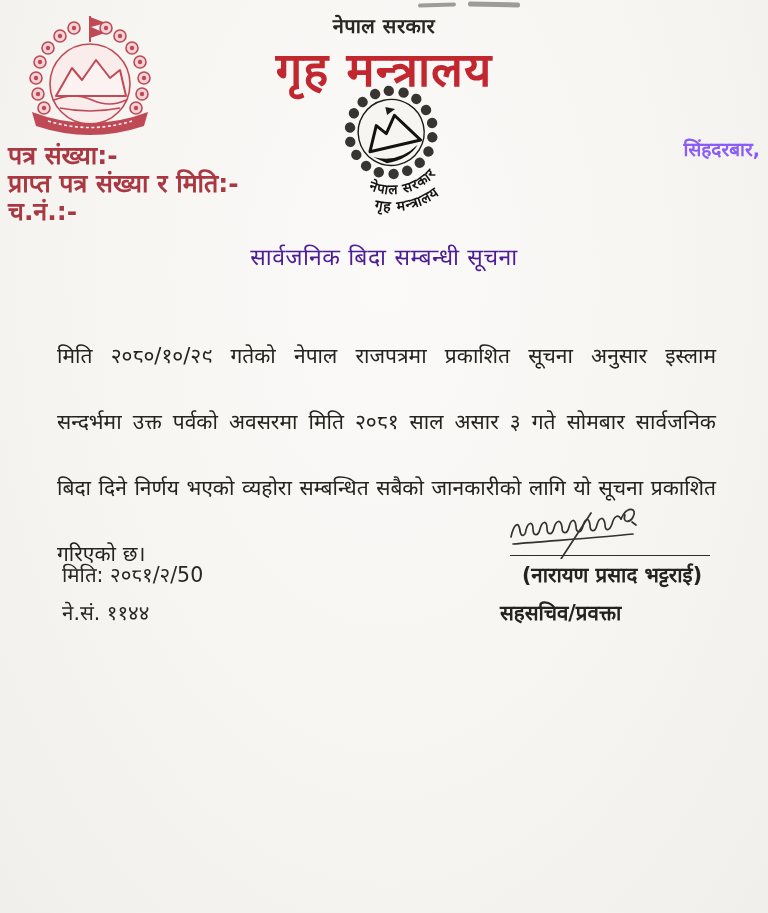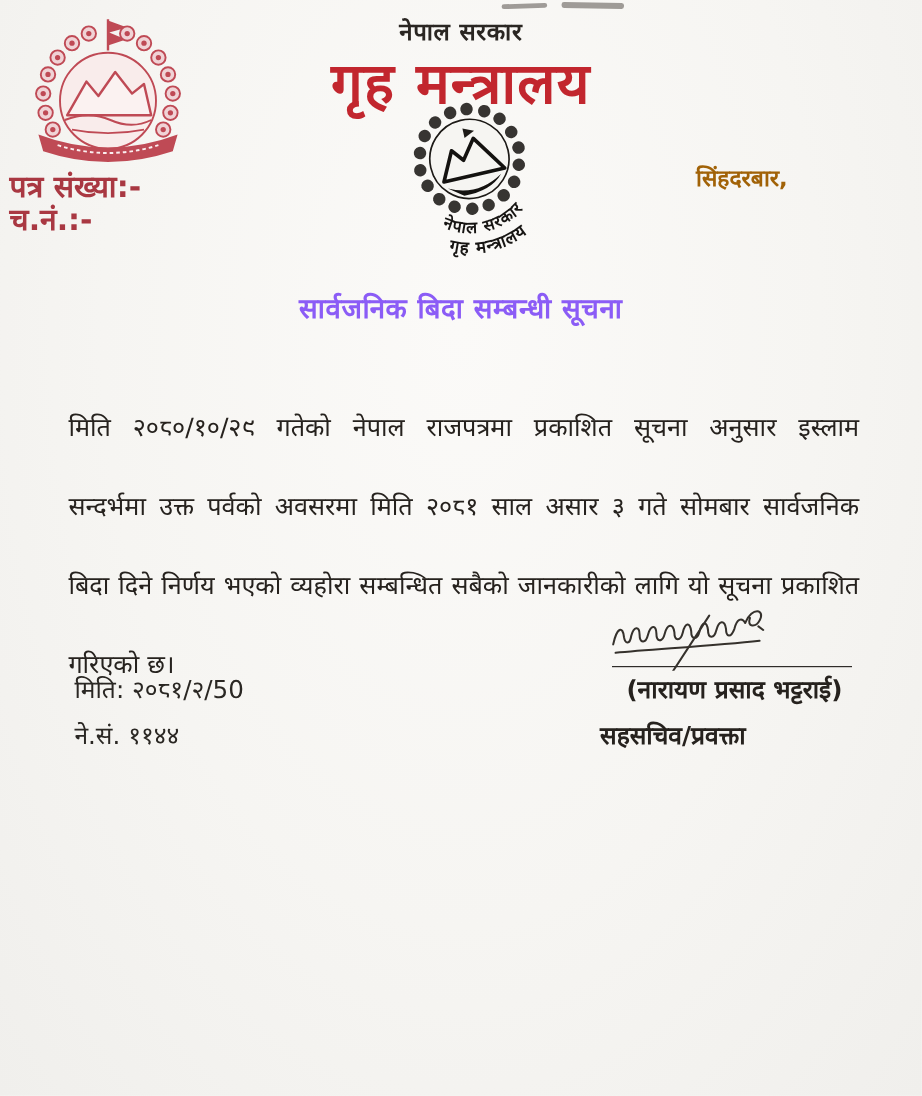--- a/index.html
+++ b/index.html
@@ -15,23 +15,23 @@
   .gov-title{top:12px;left:0;width:768px;text-align:center;font-size:20px;font-weight:700;color:#2a2622;letter-spacing:.5px;}
   .ministry-title{top:36px;left:0;width:768px;text-align:center;font-size:47px;font-weight:800;color:#c2262e;letter-spacing:1px;}
   .emblem{top:12px;left:22px;width:136px;height:130px;}
   .stamp{top:74px;left:310px;width:178px;height:142px;}
   .smudge{background:#55504a;opacity:.55;border-radius:2px;}
   .smudge.s1{top:3px;left:418px;width:38px;height:4px;transform:rotate(-2deg);}
   .smudge.s2{top:2px;left:468px;width:52px;height:5px;transform:rotate(1deg);}
   
   .ref-block{top:142px;left:8px;font-size:25px;font-weight:700;color:#a93842;line-height:28px;}
   
-  .address-block{top:136px;right:8px;width:180px;text-align:left;font-size:19px;font-weight:700;color:#a16207;line-height:27px;}
+  .address-block{top:136px;right:8px;width:180px;text-align:right;font-size:19px;font-weight:700;color:#8b5cf6;line-height:27px;}
   
-  .notice-title{top:240px;left:0;width:768px;text-align:center;font-size:23px;font-weight:700;color:#8b5cf6;letter-spacing:.5px;}
+  .notice-title{top:240px;left:0;width:768px;text-align:center;font-size:23px;font-weight:400;color:#4c1d95;letter-spacing:.5px;}
   
   .body-text{top:310px;left:57px;width:659px;font-size:21px;line-height:40px;color:#26221e;}
   .bl{width:100%;margin-top:26px;}
   .bl.j{text-align:justify;text-align-last:justify;}
   
   .signature{top:497px;left:505px;width:165px;height:62px;}
   .sign-line{top:555px;left:510px;width:200px;border-top:1.6px solid #2f2c29;height:0;}
   .signatory-name{top:560px;left:500px;width:224px;text-align:center;font-size:20.5px;font-weight:600;color:#26221e;}
   .signatory-title{top:598px;left:500px;width:224px;text-align:left;font-size:20.5px;font-weight:600;color:#26221e;}
   
@@ -125,20 +125,21 @@
       </text>
       <text font-size="14" font-weight="700" fill="#171513" letter-spacing="1">
         <textPath href="#a2" startOffset="50%" text-anchor="middle">गृह मन्त्रालय</textPath>
       </text>
     </g>
   </svg>
 </div>
 
 <div class="abs ref-block">
   <div>पत्र संख्या:-</div>
+  <div>प्राप्त पत्र संख्या र मिति:-</div>
   <div>च.नं.:-</div>
 </div>
 
 <div class="abs address-block">
   <div>सिंहदरबार,</div>
 </div>
 
 <div class="abs notice-title">सार्वजनिक बिदा सम्बन्धी सूचना</div>
 
 <div class="abs body-text">

